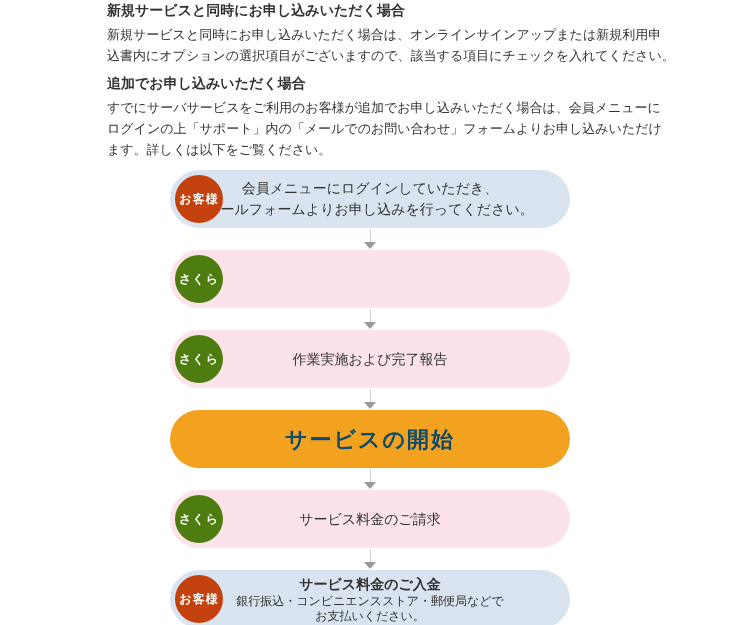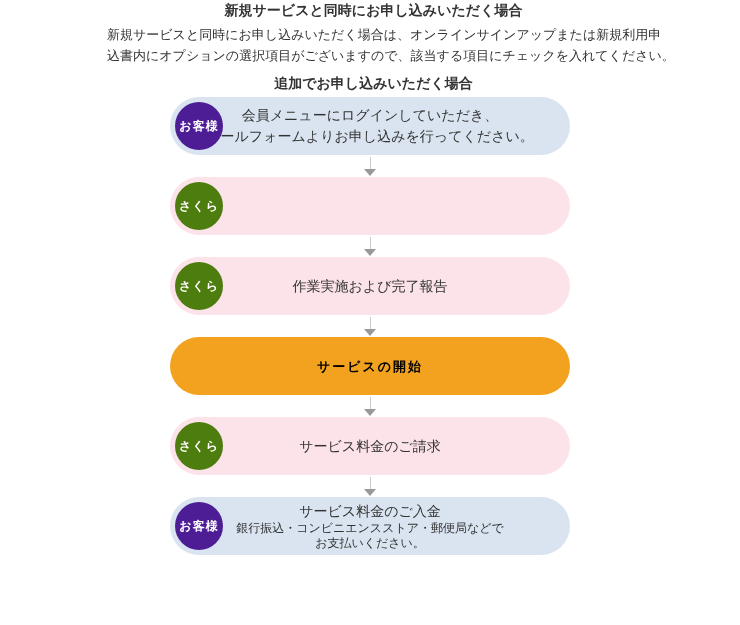--- a/index.html
+++ b/index.html
@@ -1,59 +1,64 @@
 <!DOCTYPE html>
 <html><head>
 <meta charset="utf-8">
 <style>
   html,body{margin:0;padding:0;}
   body{
     width:740px;height:625px;overflow:hidden;
     background:#ffffff;color:#333333;
     font-family:"Liberation Sans","DejaVu Sans",sans-serif;
   }
-  .content{padding:3px 0 0 107px;width:533px;text-align:center;}
+  .content{padding:3px 0 0 107px;width:533px;}
   .sec-title{font-size:14px;font-weight:bold;line-height:15px;margin:0 0 6px;}
   .sec-body{font-size:13px;line-height:21px;margin:0 0 10px;}
   .sec-body .line{white-space:nowrap;}
 
   .flow{width:400px;margin:2px 0 0 170px;}
   .box{
     position:relative;width:400px;height:58px;border-radius:29px;
     display:flex;flex-direction:column;align-items:center;justify-content:center;
     text-align:center;font-size:14px;line-height:21px;color:#333;
   }
   .box.blue{background:#d9e4f0;}
   .box.pink{background:#fce3e9;}
   .box.orange{background:#f2a21f;}
-  .box.orange .line{color:#000000;font-weight:bold;font-size:13px;letter-spacing:2px;}
+  .box.orange .line{color:#0c4a6e;font-weight:bold;font-size:22px;letter-spacing:2px;}
   .badge{
     position:absolute;left:5px;top:50%;transform:translateY(-50%);
     width:48px;height:48px;border-radius:50%;
     display:flex;align-items:center;justify-content:center;
     font-size:12px;font-weight:bold;color:#ffffff;letter-spacing:1px;
   }
-  .badge.navy{background:#4c1d95;font-family:Liberation Serif, serif;}
+  .badge.navy{background:#c2410c;font-family:Liberation Serif, serif;}
   .badge.sakura{background:#4d7c0f;}
-  .box .title{font-weight:normal;font-size:14px;line-height:19px;}
+  .box .title{font-weight:bold;font-size:14px;line-height:19px;}
   .box .sub{font-size:12px;line-height:15px;text-align:center;}
   .arrow{width:400px;height:22px;display:flex;flex-direction:column;align-items:center;justify-content:center;}
   .arrow .stem{width:1px;height:12px;background:#cccccc;}
   .arrow .head{width:0;height:0;border-left:6px solid transparent;border-right:6px solid transparent;border-top:7px solid #999999;}
 </style>
 </head>
 <body>
 
 <div class="content">
   <h2 class="sec-title">新規サービスと同時にお申し込みいただく場合</h2>
   <div class="sec-body">
     <div class="line">新規サービスと同時にお申し込みいただく場合は、オンラインサインアップまたは新規利用申</div>
     <div class="line">込書内にオプションの選択項目がございますので、該当する項目にチェックを入れてください。</div>
   </div>
   <h2 class="sec-title">追加でお申し込みいただく場合</h2>
+  <div class="sec-body">
+    <div class="line">すでにサーバサービスをご利用のお客様が追加でお申し込みいただく場合は、会員メニューに</div>
+    <div class="line">ログインの上「サポート」内の「メールでのお問い合わせ」フォームよりお申し込みいただけ</div>
+    <div class="line">ます。詳しくは以下をご覧ください。</div>
+  </div>
 </div>
 
 <div class="flow">
 
   <div class="box blue">
     <span class="badge navy">お客様</span>
     <div class="line">会員メニューにログインしていただき、</div>
     <div class="line">メールフォームよりお申し込みを行ってください。</div>
   </div>
 

